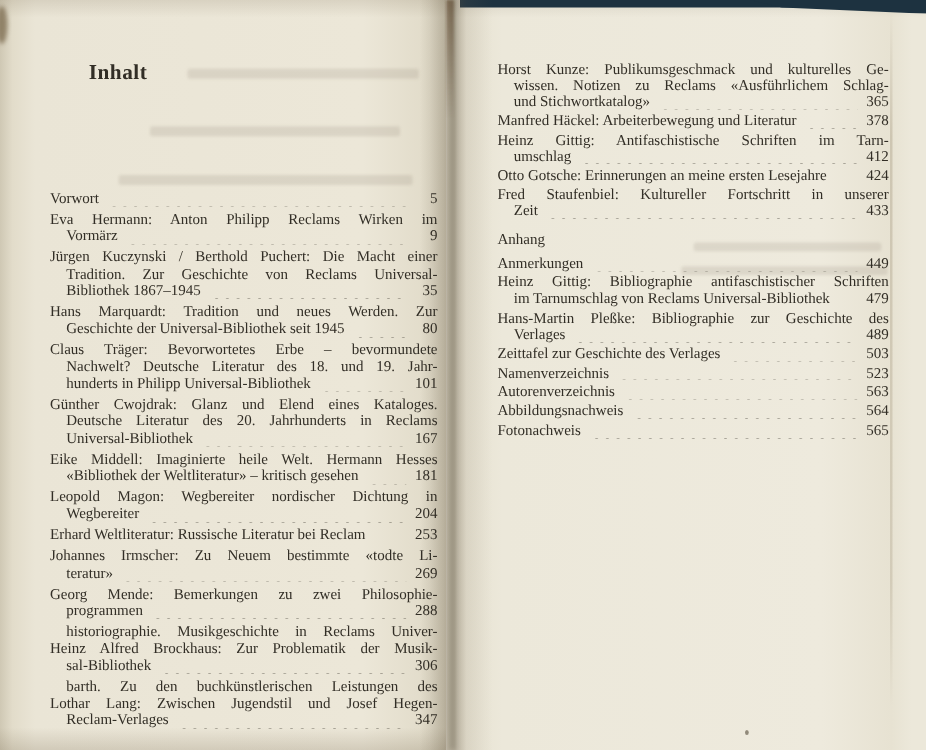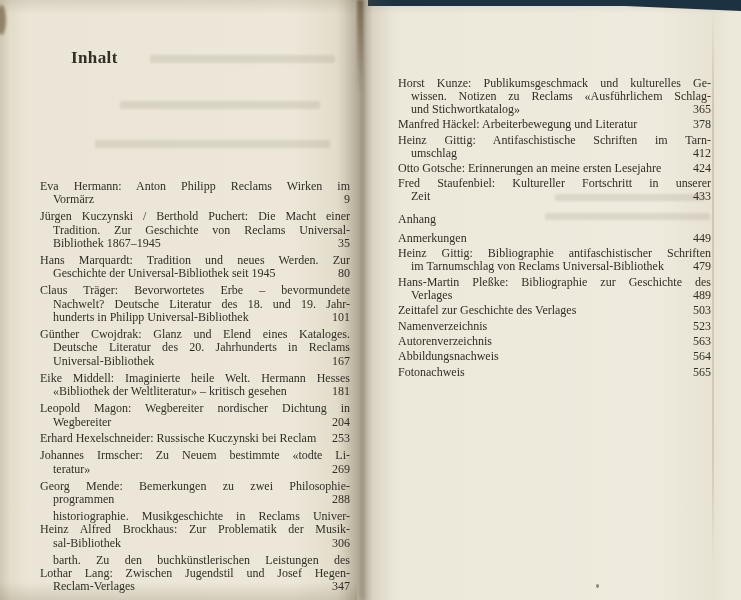--- a/index.html
+++ b/index.html
@@ -42,21 +42,21 @@
     background:linear-gradient(180deg,rgba(140,125,95,0),rgba(140,125,95,.28) 18%,rgba(140,125,95,.22) 82%,rgba(140,125,95,0));}
   .corner-spot{position:absolute;left:-3px;top:5px;width:9px;height:30px;background:#7b6a4e;
     border-radius:50%;filter:blur(1.5px);opacity:.75;}
   .ghost{position:absolute;background:rgba(110,100,82,.14);filter:blur(1.2px);border-radius:2px;pointer-events:none;}
   .speck{position:absolute;left:596px;top:584px;width:3px;height:4px;background:rgba(70,58,42,.55);border-radius:50%;}
   
   .heading{
     position:absolute;left:71px;top:48px;
     font-weight:bold;font-size:17px;letter-spacing:.4px;
   }
-  .entries{position:absolute;font-size:12px;margin-top:28px;}
+  .entries{position:absolute;font-size:12px;}
   .entries-left{left:40px;top:152px;width:310px;}
   .entries-right{left:398px;top:49px;width:313px;}
   .entry{margin-bottom:3.5px;}
   .entries-right .entry{margin-bottom:2.5px;}
   .eline{line-height:13.4px;text-align:justify;text-align-last:justify;}
   .entries-right .eline{line-height:12.9px;}
   .cont{padding-left:13px;}
   .lastline{display:flex;align-items:center;line-height:13.4px;}
   .entries-right .lastline{line-height:12.9px;}
   .ltext{white-space:nowrap;min-width:0;}
@@ -90,20 +90,27 @@
   <div class="cover-band"></div>
   <div class="cover-band-corner"></div>
   <div class="gutter"></div>
   <div class="edge-line"></div>
   <div class="speck"></div>
 
   <div class="heading">Inhalt</div>
 
   <div class="entries entries-left">
       <div class="entry">
+        <div class="lastline">
+          <span class="ltext">Vorwort</span>
+          <span class="dots"></span>
+          <span class="pnum">5</span>
+        </div>
+      </div>
+      <div class="entry">
         <div class="eline">Eva Hermann: Anton Philipp Reclams Wirken im</div>
         <div class="lastline cont">
           <span class="ltext">Vormärz</span>
           <span class="dots"></span>
           <span class="pnum">9</span>
         </div>
       </div>
       <div class="entry">
         <div class="eline">Jürgen Kuczynski / Berthold Puchert: Die Macht einer</div>
         <div class="eline cont">Tradition. Zur Geschichte von Reclams Universal-</div>
@@ -150,21 +157,21 @@
       <div class="entry">
         <div class="eline">Leopold Magon: Wegbereiter nordischer Dichtung in</div>
         <div class="lastline cont">
           <span class="ltext">Wegbereiter</span>
           <span class="dots"></span>
           <span class="pnum">204</span>
         </div>
       </div>
       <div class="entry">
         <div class="lastline">
-          <span class="ltext">Erhard Hexelschneider: Russische Kuczynski bei Reclam</span>
+          <span class="ltext">Erhard Weltliteratur: Russische Literatur bei Reclam</span>
           <span class="dots nodots"></span>
           <span class="pnum">253</span>
         </div>
       </div>
       <div class="entry">
         <div class="eline">Johannes Irmscher: Zu Neuem bestimmte «todte Li-</div>
         <div class="lastline cont">
           <span class="ltext">teratur»</span>
           <span class="dots"></span>
           <span class="pnum">269</span>

